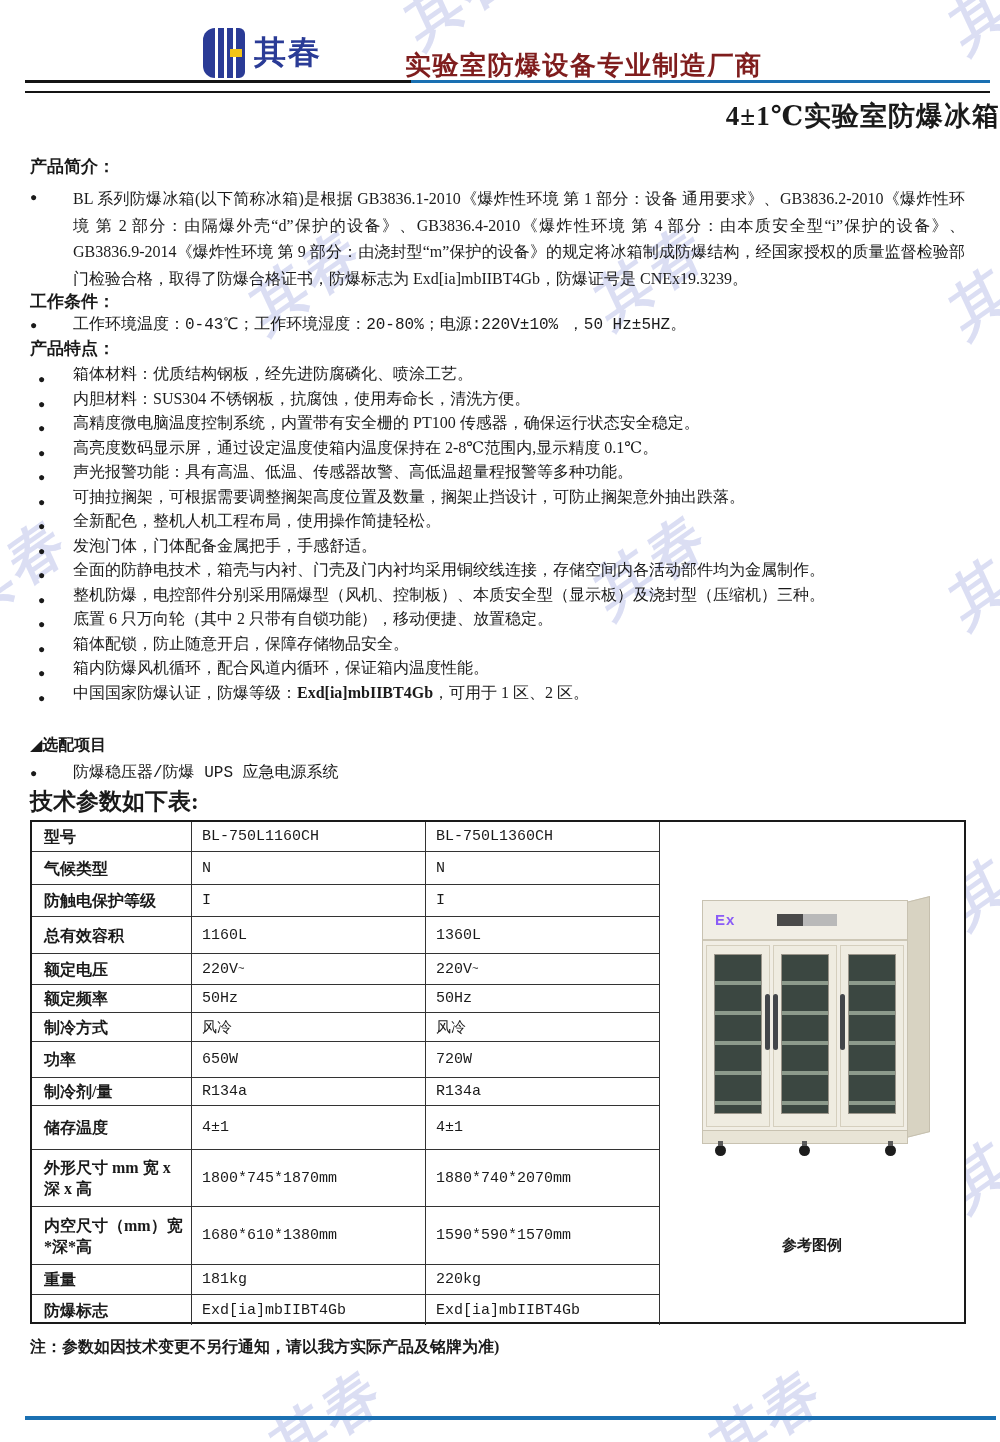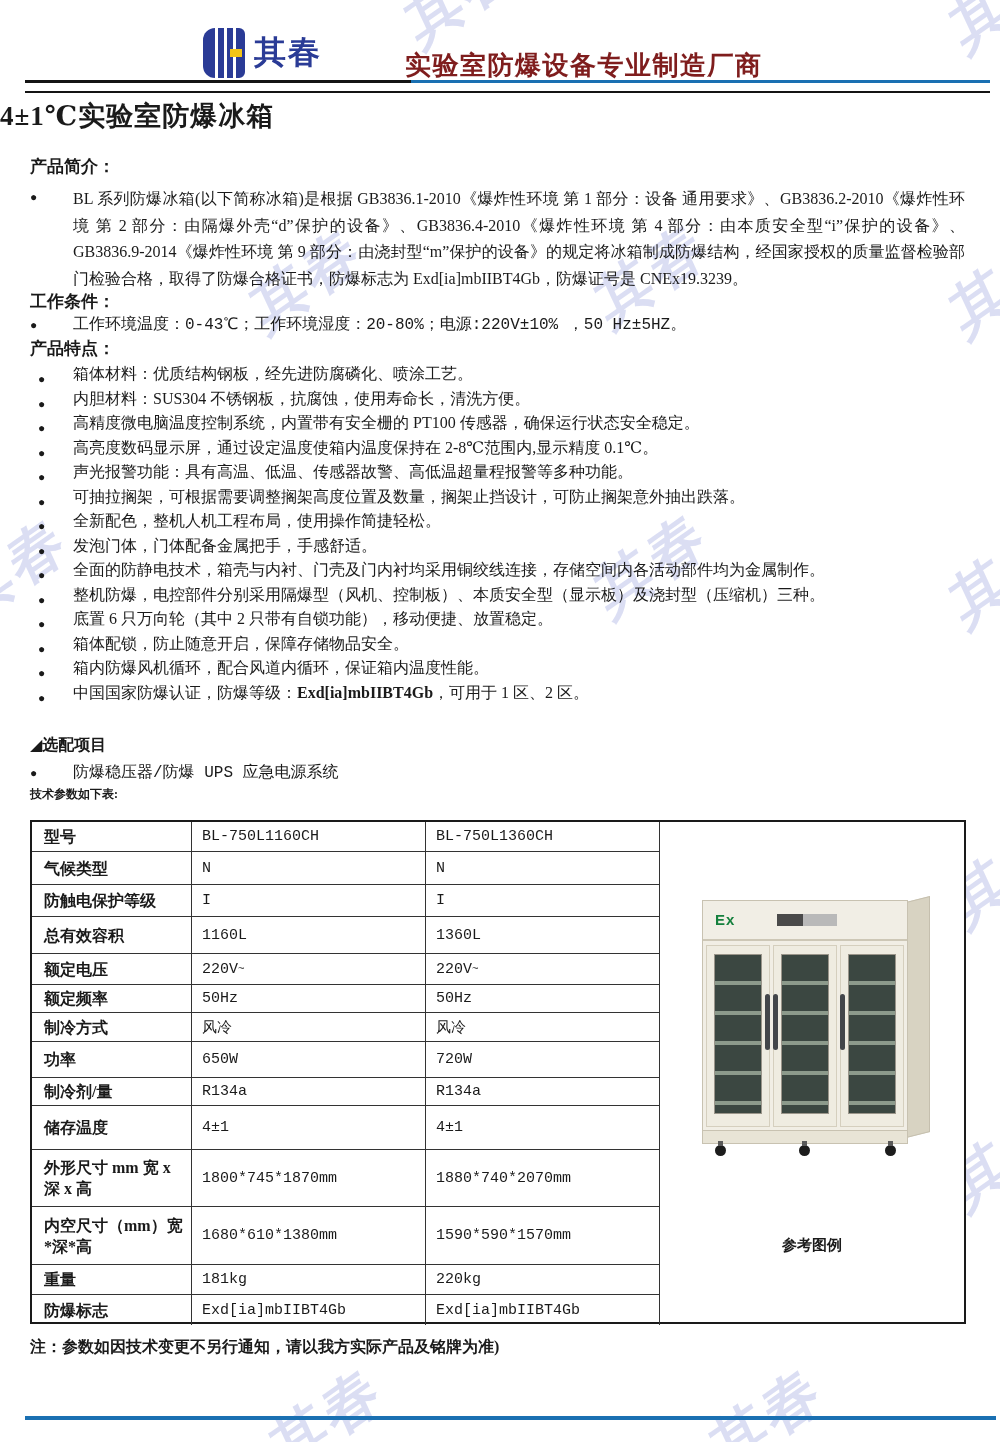--- a/index.html
+++ b/index.html
@@ -19,36 +19,36 @@
   .logo-row{position:absolute;left:203px;top:28px;display:flex;align-items:center;gap:9px;}
   .logo-mark{width:42px;height:50px;border-radius:12px 6px 6px 12px;position:relative;
      background:linear-gradient(90deg,#2a3b96 0 12px,#fff 12px 15px,#2a3b96 15px 21px,#fff 21px 24px,#2a3b96 24px 30px,#fff 30px 33px,#2a3b96 33px 42px);}
   .logo-mark::after{content:'';position:absolute;right:3px;top:21px;width:12px;height:8px;background:#f3c517;}
   .logo-text{font-size:32px;font-weight:bold;color:#2a3b96;letter-spacing:2px;}
   .tagline{position:absolute;left:405px;top:48px;font-size:26px;font-weight:bold;
            color:#7f1d1d;letter-spacing:1.5px;}
   .rule-top{position:absolute;left:25px;top:80px;width:965px;height:3px;
             background:linear-gradient(90deg,#141414 0 40%,#1a70b2 40% 100%);}
   .rule-under{position:absolute;left:25px;top:91px;width:965px;height:2px;background:#141414;}
-  .doc-title{position:absolute;left:0;top:98px;width:100%;text-align:left;
+  .doc-title{position:absolute;left:0;top:98px;width:100%;text-align:right;
              font-size:27px;font-weight:bold;letter-spacing:1px;}
 
   
   .sec-h{position:absolute;left:30px;font-size:17px;font-weight:bold;}
   .bullet-row{position:absolute;left:30px;right:35px;display:flex;}
   .dot{width:43px;flex:0 0 43px;font-size:12px;padding-top:4px;}
   .btext{flex:1;font-size:16px;line-height:26.5px;text-align:justify;}
   .btext-single{flex:1;font-size:16px;line-height:22px;font-family:Liberation Mono, monospace;}
 
   .features{position:absolute;left:30px;right:35px;top:362px;margin:0;padding:0;list-style:none;}
   .features li{position:relative;padding-left:43px;font-size:16px;line-height:24.5px;}
   .features li::before{content:'●';position:absolute;left:8px;top:5px;font-size:12px;}
 
   .opt-h{position:absolute;left:30px;top:735px;font-size:16px;font-weight:bold;}
-  .table-h{position:absolute;left:30px;top:786px;font-size:12px;font-weight:bold;}
+  .table-h{position:absolute;left:30px;top:786px;font-size:23px;font-weight:bold;}
 
   
   .specs{position:absolute;left:30px;top:820px;width:936px;height:504px;
          border:2px solid #1a1a1a;box-sizing:border-box;display:flex;background:#fff;}
   .specs-grid{width:628px;flex:0 0 628px;display:grid;grid-template-columns:160px 234px 234px;}
   .cell{box-sizing:border-box;border-right:1px solid #333;border-bottom:1px solid #333;
         display:flex;align-items:center;}
   .cell.last{border-bottom:none;}
   .lbl{font-size:16px;font-weight:bold;padding:2px 6px 2px 12px;line-height:21px;}
   .val{font-family:"Liberation Mono","DejaVu Sans Mono",monospace;font-size:15px;padding:2px 4px 2px 10px;}
@@ -60,21 +60,21 @@
   .img-cell{flex:1;position:relative;background:#fff;}
   .img-caption{position:absolute;left:0;right:0;top:414px;text-align:center;
                font-size:15px;font-weight:bold;}
 
   
   .fridge{position:absolute;left:42px;top:78px;width:206px;height:244px;}
   .f-side{position:absolute;left:204px;top:2px;width:22px;height:234px;background:#d8d3c2;
           border:1px solid #c5bfae;transform:skewY(-14deg);transform-origin:left top;}
   .f-body{position:absolute;inset:0;background:#f1eee5;border:1px solid #c8c2b1;}
   .f-topband{position:absolute;left:0;right:0;top:0;height:38px;border-bottom:2px solid #cdc7b6;}
-  .f-ex{position:absolute;left:12px;top:10px;color:#15803d;
+  .f-ex{position:absolute;left:12px;top:10px;color:#8b5cf6;
         font:bold 15px "Liberation Sans",sans-serif;letter-spacing:1px;}
   .f-display{position:absolute;left:74px;top:13px;width:60px;height:12px;background:#b9b9b9;}
   .f-display::before{content:'';position:absolute;left:0;top:0;width:26px;height:12px;background:#4a4a4a;}
   .f-doors{position:absolute;left:3px;top:44px;right:3px;height:182px;display:flex;gap:3px;}
   .f-door{flex:1;background:#efece1;border:1px solid #d5cfbe;position:relative;}
   .f-glass{position:absolute;left:7px;right:7px;top:8px;bottom:12px;border:1px solid #9a958a;
            background:repeating-linear-gradient(to bottom,#3b4741 0 26px,#8c9a8b 26px 30px);}
   .f-handle{position:absolute;width:5px;height:56px;top:48px;background:#43464a;border-radius:3px;}
   .h-right{right:-1px;} .h-left{left:-1px;}
   .f-plinth{position:absolute;left:0;right:0;bottom:0;height:12px;background:#e8e4d6;border-top:1px solid #c8c2b1;}

